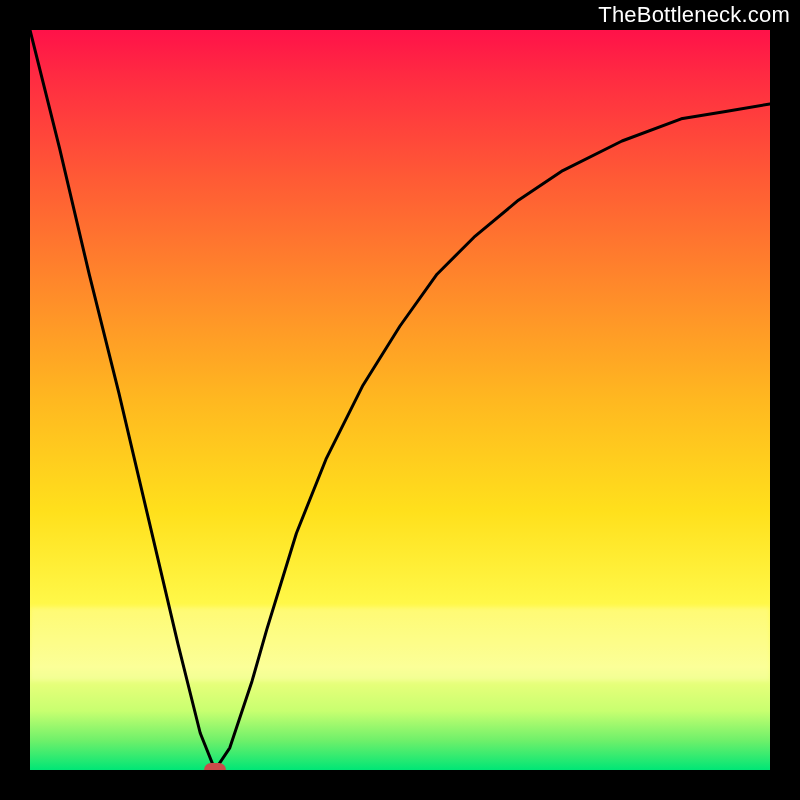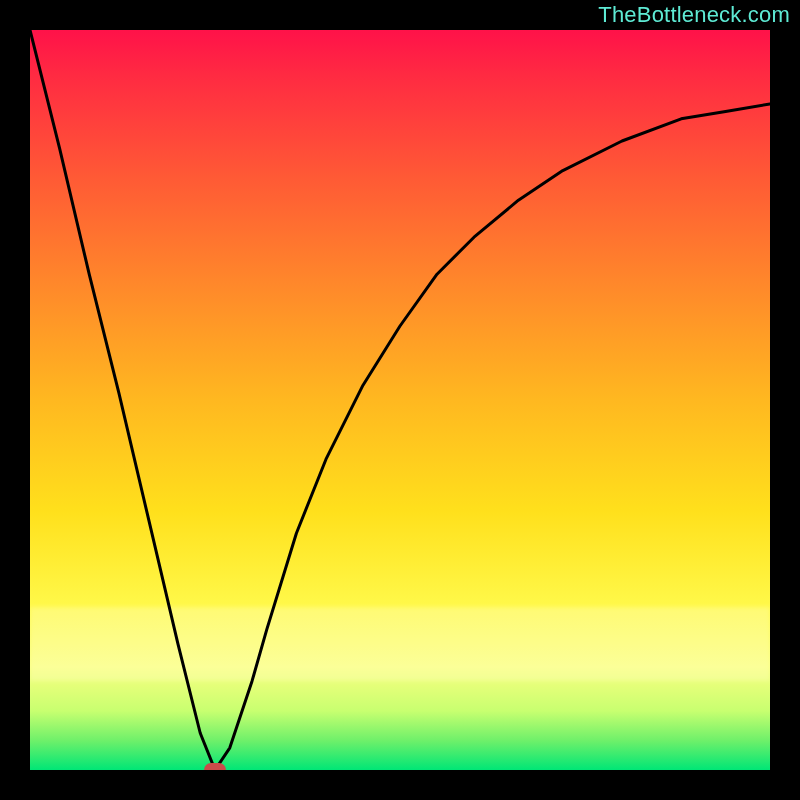--- a/index.html
+++ b/index.html
@@ -14,21 +14,21 @@
   .frame {
     position: relative;
     width: 800px;
     height: 800px;
     background: #000;
   }
   .watermark {
     position: absolute;
     top: 2px;
     right: 10px;
-    color: #5eead4;
+    color: #ffffff;
     font-size: 22px;
     letter-spacing: 0.2px;
     z-index: 30;
   }
   .plot-area {
     position: absolute;
     left: 30px;
     top: 30px;
     width: 740px;
     height: 740px;

